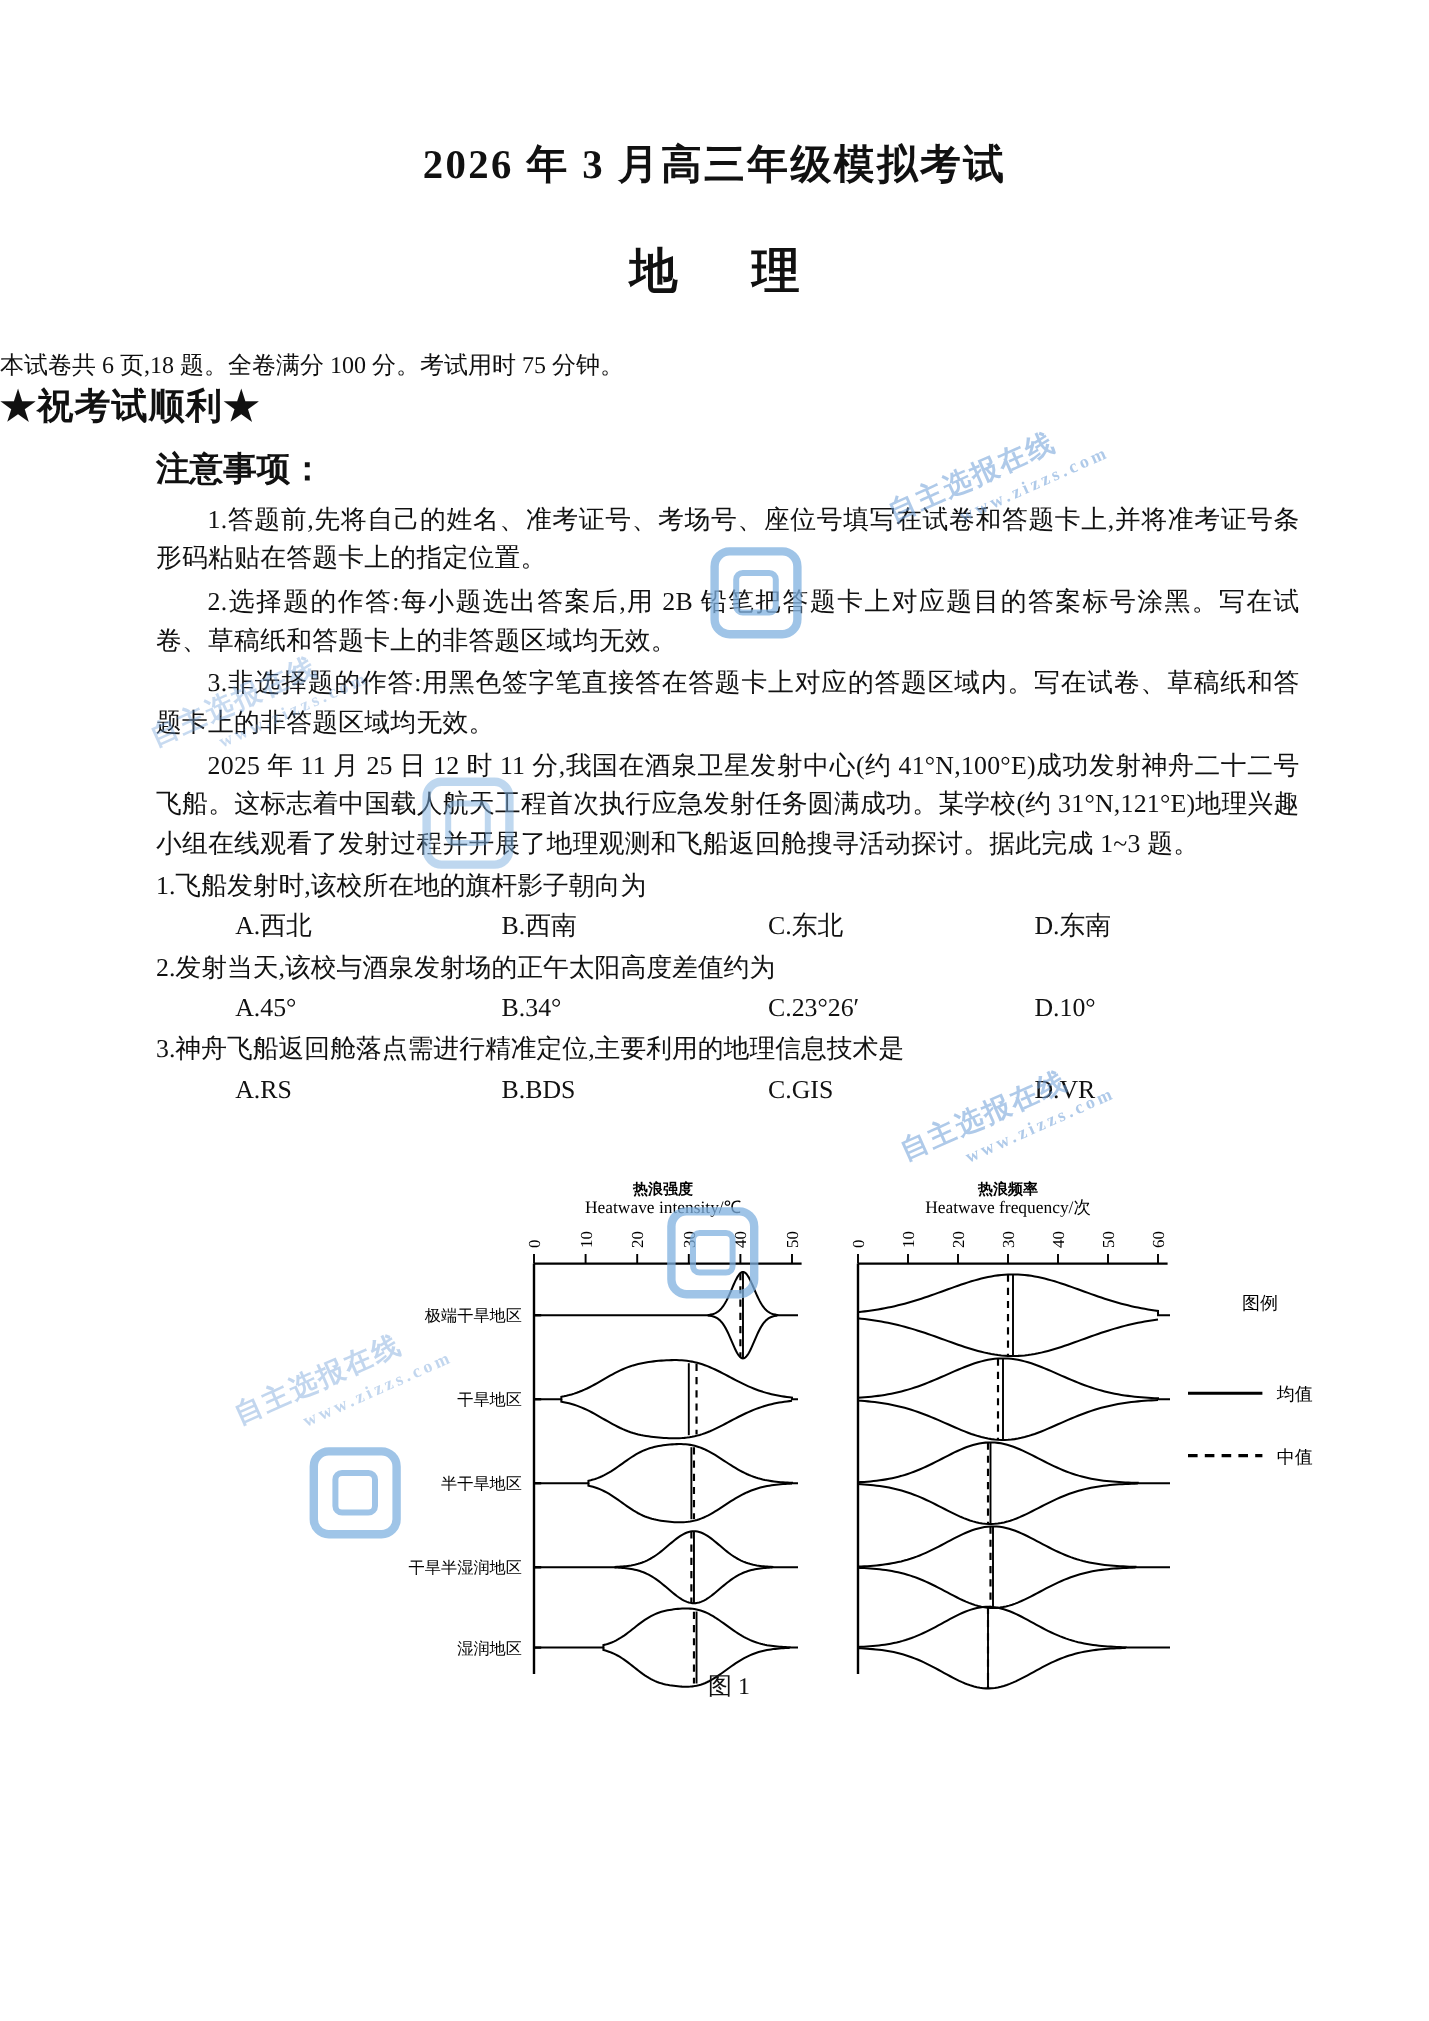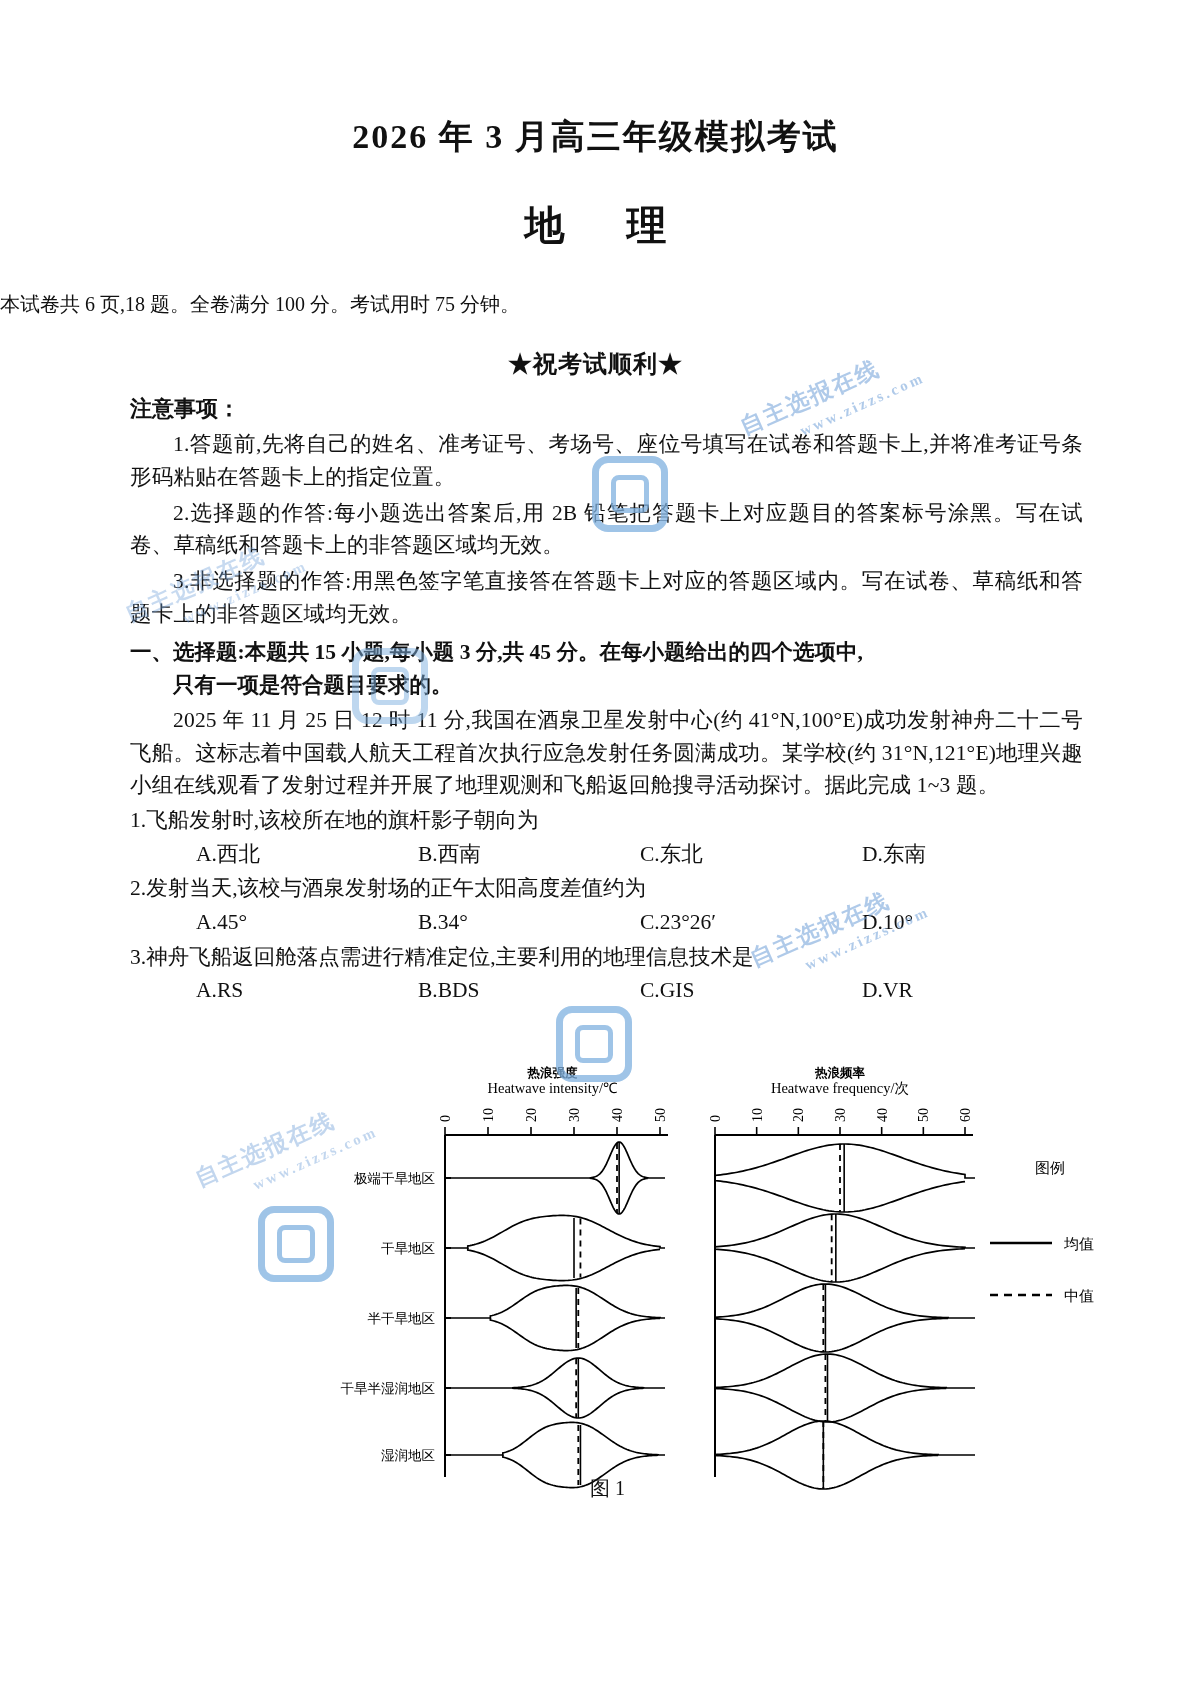--- a/index.html
+++ b/index.html
@@ -30,36 +30,36 @@
     margin-top:38px;
     text-indent:26px;
   }
   .paper-meta{
     text-align:left;
     font-size:20px;
     font-weight:400;
     margin-top:38px;
   }
   .wish-line{
-    text-align:center;
-    font-size:24px;
-    font-weight:700;
-    margin-top:30px;
+    text-align:left;
+    font-size:30px;
+    font-weight:700;
+    margin-top:0;
     letter-spacing:1px;
   }
 
   
   .content{
     margin:0 108px 0 130px;
     font-size:21.5px;
     line-height:1.52;
   }
   .notice-head{
     font-weight:700;
-    font-size:22px;
+    font-size:28px;
     margin-top:12px;
   }
   .para{
     text-indent:2em;
     margin-top:3px;
     text-align:justify;
     letter-spacing:0.2px;
   }
   .sec-head{
     font-weight:700;
@@ -135,24 +135,20 @@
   <div class="paper-meta">本试卷共 6 页,18 题。全卷满分 100 分。考试用时 75 分钟。</div>
   <div class="wish-line">★祝考试顺利★</div>
 
   <div class="content">
 
     <div class="notice-head">注意事项：</div>
     <div class="para">1.答题前,先将自己的姓名、准考证号、考场号、座位号填写在试卷和答题卡上,并将准考证号条形码粘贴在答题卡上的指定位置。</div>
     <div class="para">2.选择题的作答:每小题选出答案后,用 2B 铅笔把答题卡上对应题目的答案标号涂黑。写在试卷、草稿纸和答题卡上的非答题区域均无效。</div>
     <div class="para">3.非选择题的作答:用黑色签字笔直接答在答题卡上对应的答题区域内。写在试卷、草稿纸和答题卡上的非答题区域均无效。</div>
 
-    <div class="sec-head">
-      <span>一、选择题:本题共 15 小题,每小题 3 分,共 45 分。在每小题给出的四个选项中,</span>
-      <span class="sec-sub">只有一项是符合题目要求的。</span>
-    </div>
 
     <div class="para">2025 年 11 月 25 日 12 时 11 分,我国在酒泉卫星发射中心(约 41°N,100°E)成功发射神舟二十二号飞船。这标志着中国载人航天工程首次执行应急发射任务圆满成功。某学校(约 31°N,121°E)地理兴趣小组在线观看了发射过程并开展了地理观测和飞船返回舱搜寻活动探讨。据此完成 1~3 题。</div>
 
     <div class="q-line">1.飞船发射时,该校所在地的旗杆影子朝向为</div>
     <div class="options">
       <span class="opt">A.西北</span>
       <span class="opt">B.西南</span>
       <span class="opt">C.东北</span>
       <span class="opt">D.东南</span>
     </div>

